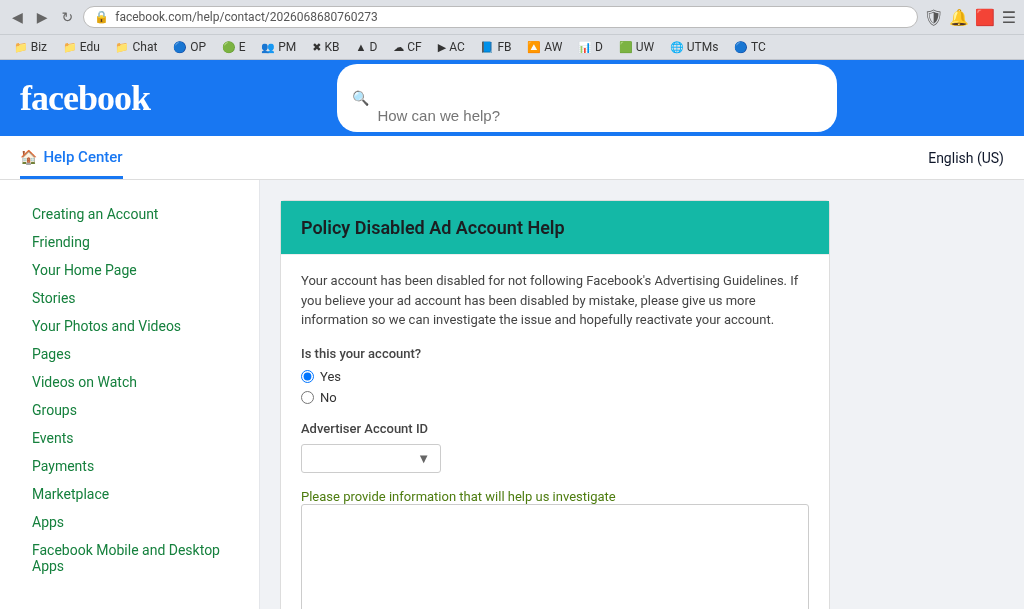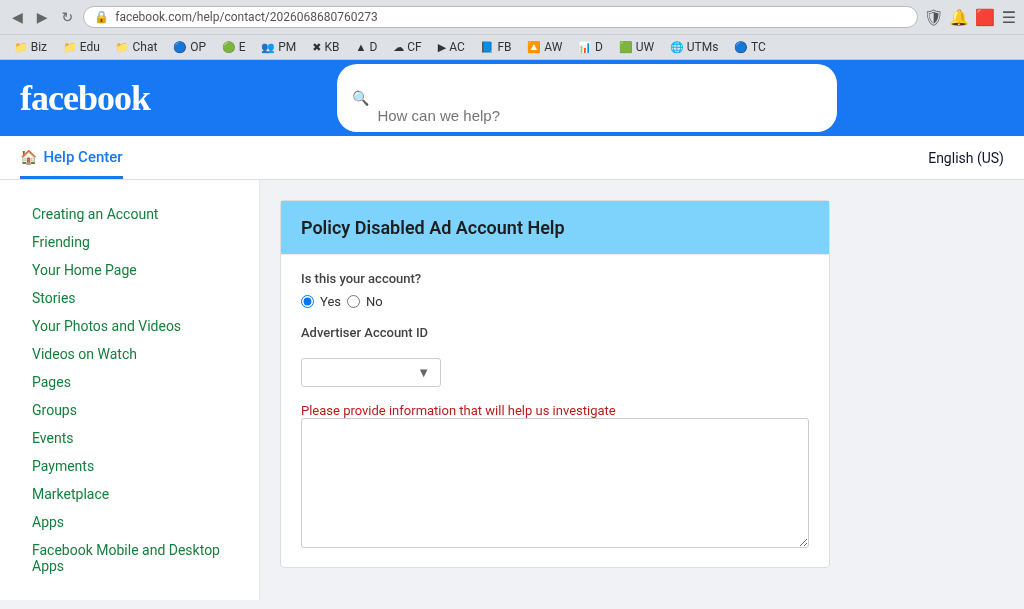--- a/index.html
+++ b/index.html
@@ -171,21 +171,21 @@
     }
     .form-card {
       background: white;
       border: 1px solid #ddd;
       border-radius: 4px;
       max-width: 550px;
     }
     .form-card-header {
       padding: 16px 20px;
       border-bottom: 1px solid #eee;
-      background: #7dd3fc;
+      background: #14b8a6;
     }
     .form-card-title {
       font-size: 18px;
       font-weight: 600;
       color: #1c1e21;
     }
     .form-card-body {
       padding: 16px 20px;
     }
     .form-description {
@@ -195,57 +195,57 @@
       margin-bottom: 16px;
     }
     .form-question {
       font-size: 13px;
       color: #444;
       margin-bottom: 8px;
       font-weight: 500;
     }
     .radio-group {
       display: flex;
-      flex-direction: row;
+      flex-direction: column;
       gap: 6px;
       margin-bottom: 16px;
     }
     .radio-item {
       display: flex;
       align-items: center;
       gap: 6px;
       font-size: 13px;
       color: #333;
       cursor: pointer;
     }
     .radio-item input[type="radio"] { cursor: pointer; }
     .form-label {
       font-size: 13px;
       color: #444;
-      margin-bottom: 18px;
+      margin-bottom: 8px;
       font-weight: 500;
     }
     .dropdown-field {
       display: flex;
       align-items: center;
       width: 140px;
       border: 1px solid #ccc;
       border-radius: 3px;
       padding: 6px 10px;
       font-size: 13px;
       color: #333;
       background: white;
       cursor: pointer;
       margin-bottom: 16px;
       justify-content: space-between;
     }
     .dropdown-arrow { color: #666; }
     .textarea-label {
       font-size: 13px;
-      color: #b91c1c;
+      color: #4d7c0f;
     }
     .form-textarea {
       width: 100%;
       height: 130px;
       border: 1px solid #ccc;
       border-radius: 3px;
       padding: 8px;
       font-size: 13px;
       color: #333;
       resize: vertical;
@@ -356,37 +356,38 @@
 </div>
 
 <div class="main-content">
 
   <div class="sidebar">
     <a class="sidebar-item">Creating an Account</a>
     <a class="sidebar-item">Friending</a>
     <a class="sidebar-item">Your Home Page</a>
     <a class="sidebar-item">Stories</a>
     <a class="sidebar-item">Your Photos and Videos</a>
+    <a class="sidebar-item">Pages</a>
     <a class="sidebar-item">Videos on Watch</a>
-    <a class="sidebar-item">Pages</a>
     <a class="sidebar-item">Groups</a>
     <a class="sidebar-item">Events</a>
     <a class="sidebar-item">Payments</a>
     <a class="sidebar-item">Marketplace</a>
     <a class="sidebar-item">Apps</a>
     <a class="sidebar-item">Facebook Mobile and Desktop Apps</a>
 
   </div>
 
   <div class="form-area">
     <div class="form-card">
       <div class="form-card-header">
         <h2 class="form-card-title">Policy Disabled Ad Account Help</h2>
       </div>
       <div class="form-card-body">
+        <p class="form-description">Your account has been disabled for not following Facebook's Advertising Guidelines. If you believe your ad account has been disabled by mistake, please give us more information so we can investigate the issue and hopefully reactivate your account.</p>
         
         <p class="form-question">Is this your account?</p>
         
         <div class="radio-group">
           <label class="radio-item">
             <input type="radio" name="account" value="yes" checked="" style="">
             <span>Yes</span>
           </label>
           <label class="radio-item">
             <input type="radio" name="account" value="no" style="">

